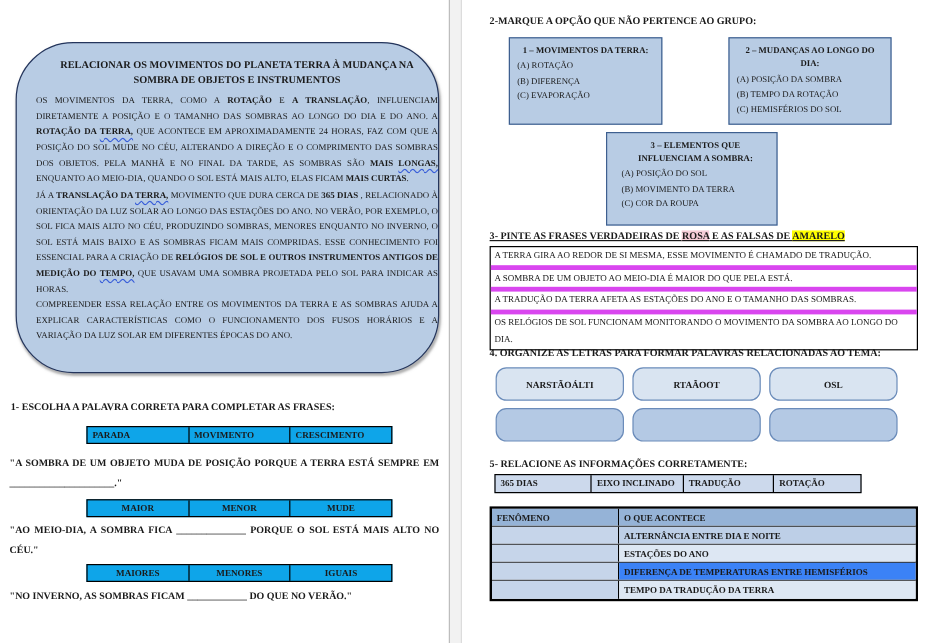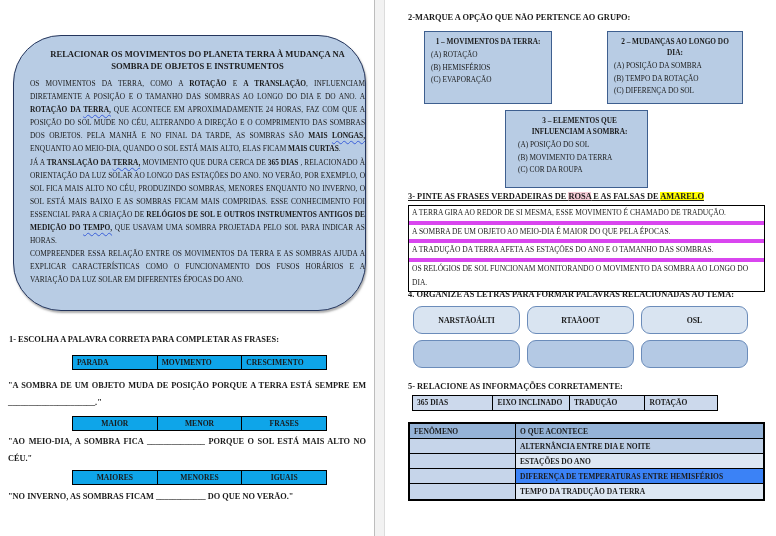--- a/index.html
+++ b/index.html
@@ -123,64 +123,64 @@
     <div class="opt-table t1">
       <div class="opt-cell">PARADA</div>
       <div class="opt-cell">MOVIMENTO</div>
       <div class="opt-cell">CRESCIMENTO</div>
     </div>
     <div class="fill-sentence s1">"A SOMBRA DE UM OBJETO MUDA DE POSIÇÃO PORQUE A TERRA ESTÁ SEMPRE EM _____________________."</div>
 
     <div class="opt-table t2">
       <div class="opt-cell">MAIOR</div>
       <div class="opt-cell">MENOR</div>
-      <div class="opt-cell">FRASES</div>
+      <div class="opt-cell">MUDE</div>
     </div>
     <div class="fill-sentence s2">"AO MEIO-DIA, A SOMBRA FICA ______________ PORQUE O SOL ESTÁ MAIS ALTO NO CÉU."</div>
 
     <div class="opt-table t3">
       <div class="opt-cell">MAIORES</div>
       <div class="opt-cell">MENORES</div>
       <div class="opt-cell">IGUAIS</div>
     </div>
     <div class="fill-sentence s3">"NO INVERNO, AS SOMBRAS FICAM ____________ DO QUE NO VERÃO."</div>
   </div>
 
   <div class="page-divider"></div>
 
   <div class="page page-right">
 
     <div class="h h2r">2-MARQUE A OPÇÃO QUE NÃO PERTENCE AO GRUPO:</div>
 
     <div class="group-box gb1">
       <div class="group-title">1 – MOVIMENTOS DA TERRA:</div>
       <div class="group-opt">(A) ROTAÇÃO</div>
-      <div class="group-opt">(B) HEMISFÉRIOS</div>
+      <div class="group-opt">(B) DIFERENÇA</div>
       <div class="group-opt">(C) EVAPORAÇÃO</div>
     </div>
 
     <div class="group-box gb2">
       <div class="group-title">2 – MUDANÇAS AO LONGO DO DIA:</div>
       <div class="group-opt">(A) POSIÇÃO DA SOMBRA</div>
       <div class="group-opt">(B) TEMPO DA ROTAÇÃO</div>
-      <div class="group-opt">(C) DIFERENÇA DO SOL</div>
+      <div class="group-opt">(C) HEMISFÉRIOS DO SOL</div>
     </div>
 
     <div class="group-box gb3">
       <div class="group-title">3 – ELEMENTOS QUE INFLUENCIAM A SOMBRA:</div>
       <div class="group-opt">(A) POSIÇÃO DO SOL</div>
       <div class="group-opt">(B) MOVIMENTO DA TERRA</div>
       <div class="group-opt">(C) COR DA ROUPA</div>
     </div>
 
     <div class="h h3r"><span>3- PINTE AS FRASES VERDADEIRAS DE </span><span class="hl-pink">ROSA</span><span> E AS FALSAS DE </span><span class="hl-yellow">AMARELO</span></div>
 
     <div class="truth-table">
       <div class="truth-row">A TERRA GIRA AO REDOR DE SI MESMA, ESSE MOVIMENTO É CHAMADO DE TRADUÇÃO.</div>
-      <div class="truth-row">A SOMBRA DE UM OBJETO AO MEIO-DIA É MAIOR DO QUE PELA ÉPOCAS.</div>
+      <div class="truth-row">A SOMBRA DE UM OBJETO AO MEIO-DIA É MAIOR DO QUE PELA ESTÁ.</div>
       <div class="truth-row">A TRADUÇÃO DA TERRA AFETA AS ESTAÇÕES DO ANO E O TAMANHO DAS SOMBRAS.</div>
       <div class="truth-row">OS RELÓGIOS DE SOL FUNCIONAM MONITORANDO O MOVIMENTO DA SOMBRA AO LONGO DO DIA.</div>
     </div>
 
     <div class="h h4r">4. ORGANIZE AS LETRAS PARA FORMAR PALAVRAS RELACIONADAS AO TEMA:</div>
 
     <div class="ana-row ana-top">
       <div class="ana-box ana-light">NARSTÃOÁLTI</div>
       <div class="ana-box ana-light">RTAÃOOT</div>
       <div class="ana-box ana-light">OSL</div>

